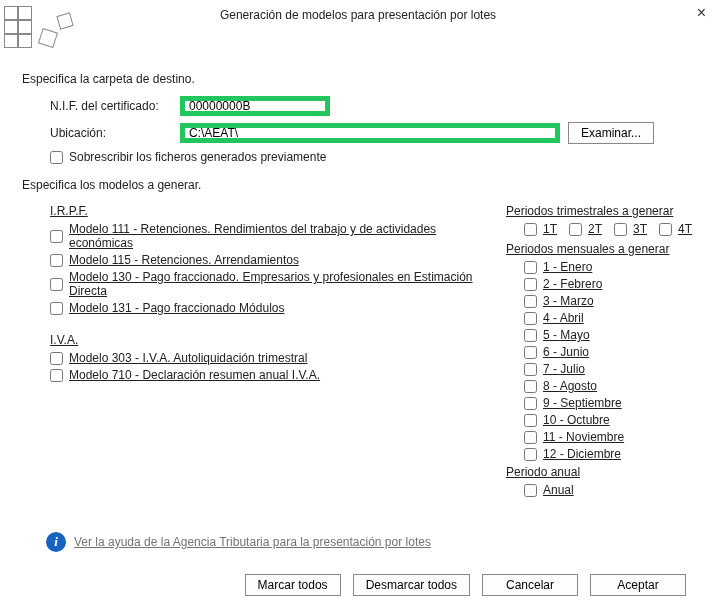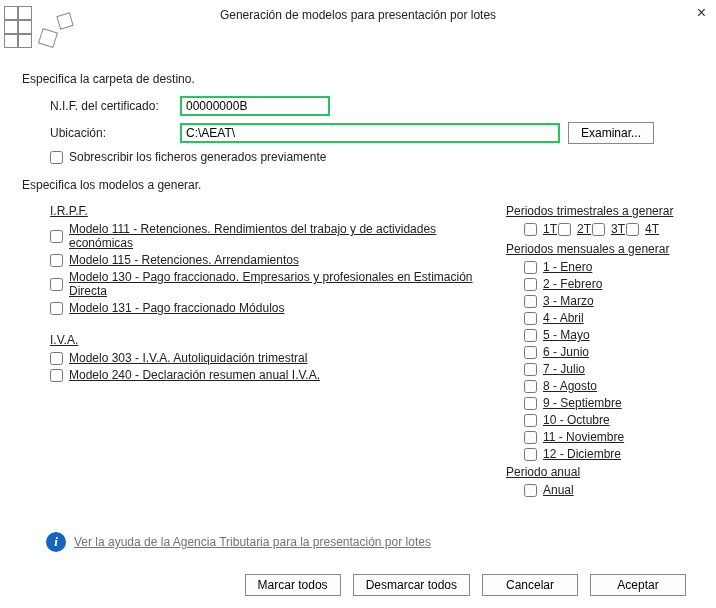--- a/index.html
+++ b/index.html
@@ -42,21 +42,21 @@
   }
   .content { padding: 0 22px 0 22px; }
   .section-label { margin: 6px 0 10px 0; }
   .indent1 { margin-left: 28px; }
   .form-row { display: flex; align-items: center; margin-bottom: 6px; }
   .form-row label.fld { width: 130px; }
   input[type="text"] {
     font-family: inherit;
     font-size: 12px;
     padding: 2px 4px;
-    border: 2px solid #22c55e;
+    border: 5px solid #22c55e;
     height: 20px;
   }
   .checkbox-row { display: flex; align-items: center; margin: 3px 0; }
   .checkbox-row input[type="checkbox"],
   .quarter-box input[type="checkbox"] {
     width: 13px; height: 13px; margin: 0 6px 0 0;
     vertical-align: middle;
   }
   .btn {
     font-family: inherit;
@@ -65,21 +65,21 @@
     border: 1px solid #888;
     padding: 3px 12px;
     cursor: pointer;
     min-width: 80px;
   }
   .columns { display: flex; margin-top: 6px; text-decoration: underline; }
   .col-left { flex: 1; padding-right: 10px; }
   .col-right { width: 188px; }
   .group-title { font-weight: normal; margin: 2px 0 4px 0; }
   .sub-head { margin: 2px 0 4px 0; }
-  .quarters { display: flex; gap: 1px; margin-left: 18px; margin-bottom: 6px; }
+  .quarters { display: flex; gap: 12px; margin-left: 18px; margin-bottom: 6px; }
   .quarter-box { display: flex; align-items: center; }
   .quarter-box input { margin-right: 3px; }
   .months { margin-left: 18px; }
   .info-row {
     position: absolute;
     left: 46px;
     bottom: 56px;
     display: flex;
     align-items: center;
     gap: 8px;
@@ -168,21 +168,21 @@
           <span>Modelo 131 - Pago fraccionado Módulos</span>
         </div>
 
       <div class="group-title" style="margin-top:18px">I.V.A.</div>
       <div class="checkbox-row">
           <input type="checkbox" style="">
           <span>Modelo 303 - I.V.A. Autoliquidación trimestral</span>
         </div>
       <div class="checkbox-row">
           <input type="checkbox" style="">
-          <span>Modelo 240 - Declaración resumen anual I.V.A.</span>
+          <span>Modelo 710 - Declaración resumen anual I.V.A.</span>
         </div>
     </div>
 
     <div class="col-right">
       <div class="sub-head">Periodos trimestrales a generar</div>
       <div class="quarters">
         <label class="quarter-box">
             <input type="checkbox" style="">
             <span>1T</span>
           </label>

